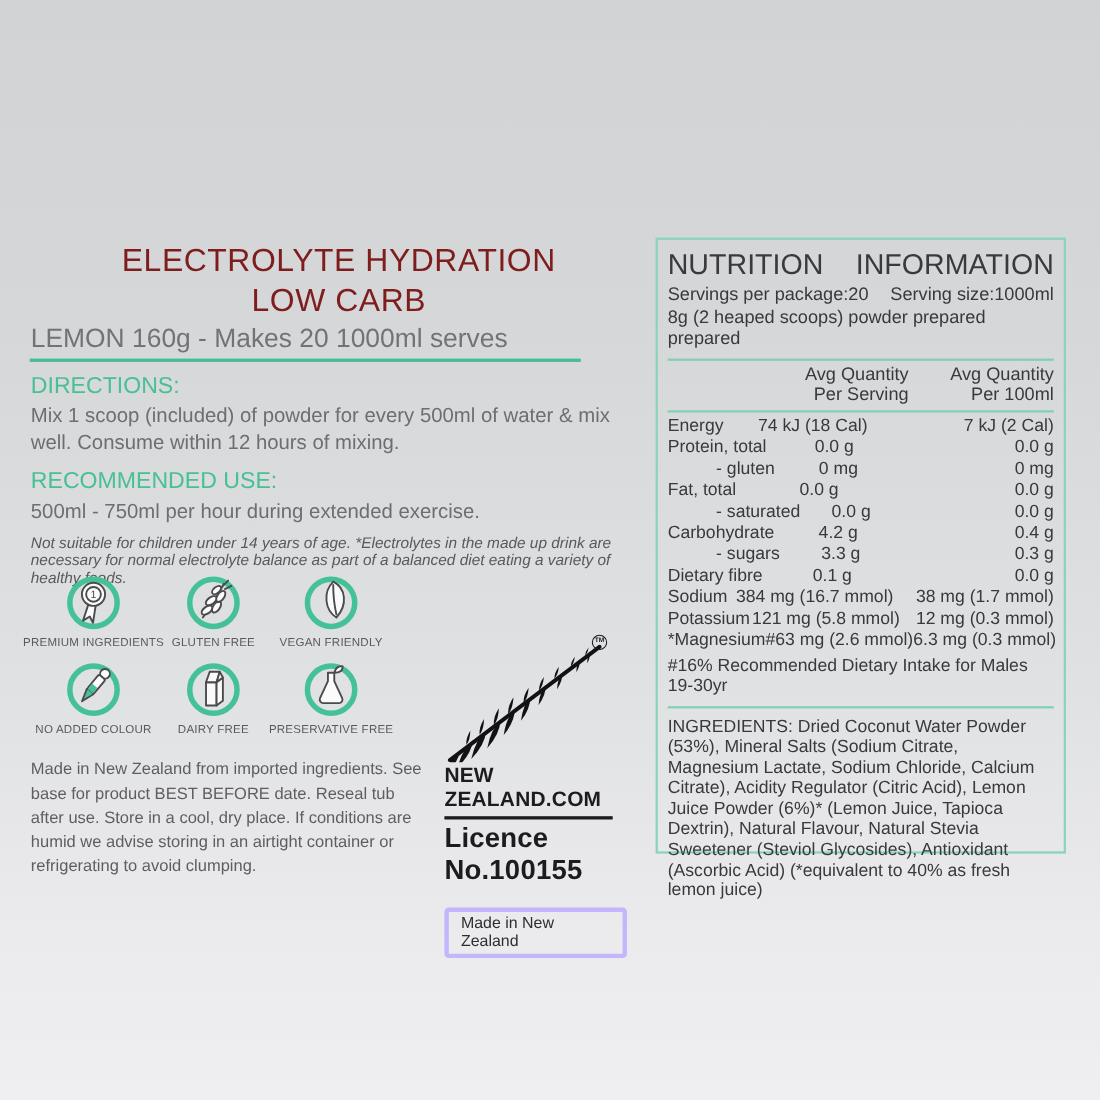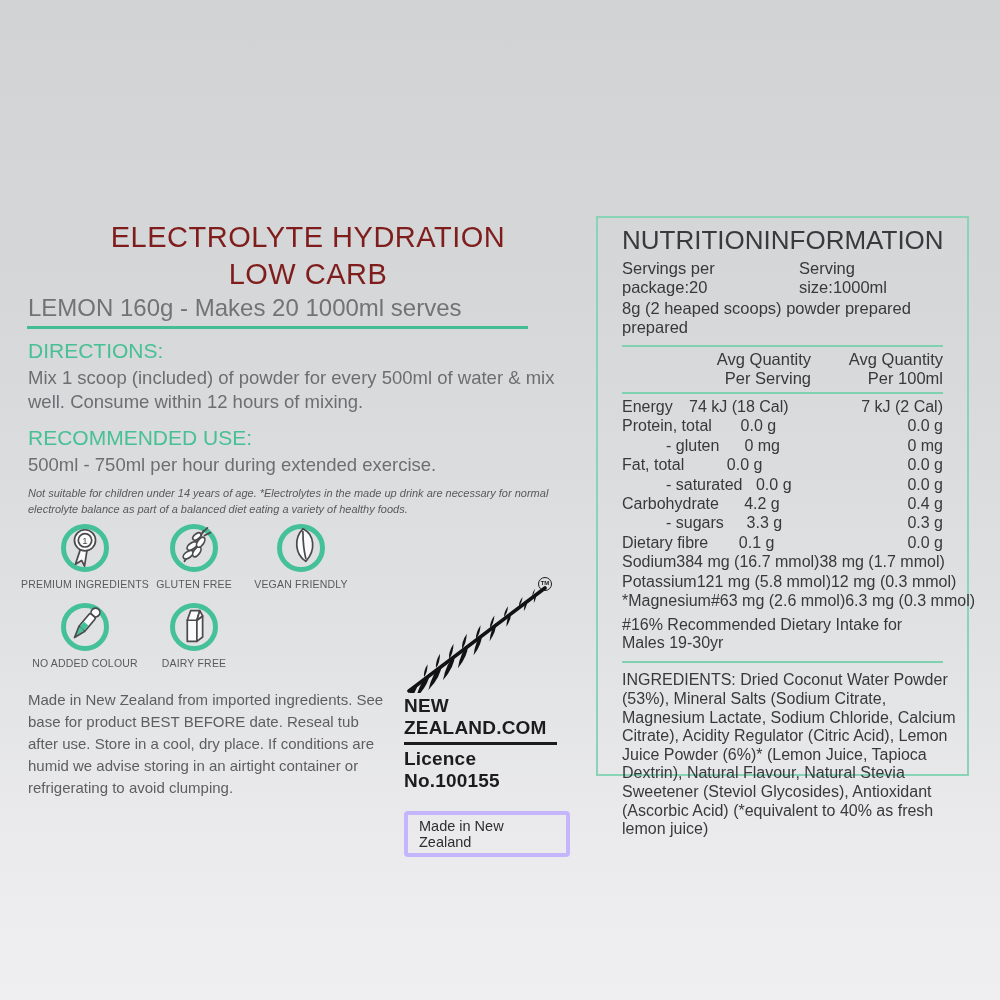--- a/index.html
+++ b/index.html
@@ -11,41 +11,41 @@
   }
   .abs{position:absolute;}
   
   .brand-title{left:28px;top:219px;width:560px;font-size:29px;line-height:37px;color:#7f1d1d;letter-spacing:.5px;text-align:center;}
   .subtitle{left:28px;top:294px;font-size:24px;color:#737375;}
   .title-rule{left:27px;top:326px;width:501px;height:3px;background:#45bd92;}
   .sec-directions{left:28px;top:339px;width:548px;}
   .sec-recommended{left:28px;top:426px;width:548px;}
   .sec-head{font-size:21px;color:#47c094;margin:0 0 3px 0;font-weight:400;}
   .sec-body{font-size:18.5px;line-height:24px;color:#6e6e70;margin:0;}
-  .disclaimer{left:28px;top:485px;width:548px;font-size:11px;line-height:16px;font-style:italic;color:#59595b;}
+  .disclaimer{left:28px;top:485px;width:548px;font-size:14px;line-height:16px;font-style:italic;color:#59595b;}
   
   .badges{left:24px;top:524px;display:grid;grid-template-columns:122px 96px 118px;grid-row-gap:13px;}
   .badge{display:flex;flex-direction:column;align-items:center;}
   .ring{width:38px;height:38px;border:5px solid #45c197;border-radius:50%;position:relative;}
   .ring svg{position:absolute;left:-4px;top:-7px;}
   .badge-label{margin-top:6px;font-size:10.5px;letter-spacing:.2px;color:#5a5a5c;white-space:nowrap;}
   .storage{left:28px;top:689px;width:362px;font-size:15px;line-height:22px;color:#5e5e60;}
   
   .nz{left:404px;top:579px;width:166px;color:#1c1c1e;}
   .fern-wrap{position:relative;width:150px;height:114px;}
   .tm-circle{position:absolute;right:2px;top:-2px;width:12px;height:12px;border:1.2px solid #1c1c1e;border-radius:50%;
     font-size:6px;line-height:11px;text-align:center;color:#1c1c1e;font-weight:700;}
   .nz-site{font-size:19px;font-weight:700;letter-spacing:.2px;margin-top:2px;}
   .nz-underline{width:153px;height:3px;background:#1c1c1e;margin-top:3px;}
-  .nz-licence{font-size:19px;font-weight:700;margin-top:3px;letter-spacing:.2px;}
+  .nz-licence{font-size:25px;font-weight:700;margin-top:3px;letter-spacing:.2px;}
   .nz-made{display:inline-block;margin-top:19px;border:4px solid #c4b5fd;border-radius:4px;
     padding:3px 11px;font-size:14.5px;color:#2e2e30;background:transparent;}
   
   .panel{left:596px;top:216px;width:373px;height:560px;border:2px solid #89d4b7;box-sizing:border-box;
-    padding:5px 24px;color:#39393b;}
+    padding:5px 9px;color:#39393b;}
   .panel-title{display:flex;justify-content:space-between;font-size:26px;color:#3a3a3c;margin-top:2px;}
   .serv-line{display:flex;justify-content:space-between;font-size:16.5px;margin-top:3px;}
   .note-line{font-size:16.5px;margin-top:2px;}
   .g-rule{height:2px;background:#7fd1b2;border:0;margin:0;}
   .r1{margin-top:8px;}
   .hdr-row{display:flex;font-size:16.5px;line-height:19px;margin:3px 0 4px 0;}
   .hdr-row .sp{flex:1;}
   .hdr-col{text-align:right;white-space:pre-line;}
   .hdr-c1{width:128px;}
   .hdr-c2{width:132px;}
@@ -137,20 +137,29 @@
   <div class="badge">
     <div class="ring">
       <svg class="ic" width="46" height="50" viewBox="0 0 48 50">
         <path d="M17 19 L27 19 L27 41 L17 41 Z"></path>
         <path d="M27 19 L33 14.5 L33 36.5 L27 41 Z"></path>
         <path d="M17 19 L20.5 9 L30 9 L27 19 Z"></path>
         <path d="M27 19 L30 9 L33 14.5 Z"></path>
       </svg>
     </div>
     <div class="badge-label">DAIRY FREE</div>
+  </div>
+  <div class="badge">
+    <div class="ring">
+      <svg class="ic" width="46" height="50" viewBox="0 0 48 50">
+        <path d="M21 10 h6 v8 l7.5 16 a3.4 3.4 0 0 1 -3.1 4.8 H16.6 a3.4 3.4 0 0 1 -3.1 -4.8 L21 18 Z"></path>
+        <path d="M27 10 q2 -7 8 -6 q0 6 -8 6 Z"></path>
+      </svg>
+    </div>
+    <div class="badge-label">PRESERVATIVE FREE</div>
   </div>
 </div>
 
 <div class="abs storage">Made in New Zealand from imported ingredients. See base for product BEST BEFORE date. Reseal tub after use. Store in a cool, dry place. If conditions are humid we advise storing in an airtight container or refrigerating to avoid clumping.</div>
 
 <div class="abs nz">
   <div class="fern-wrap">
     <svg width="150" height="114" viewBox="0 0 150 114">
       <defs>
           <path id="lf" d="M0 0 Q 9 4.5 24 1.5 Q 10 -3.5 0 0 Z" fill="#121214"></path>

